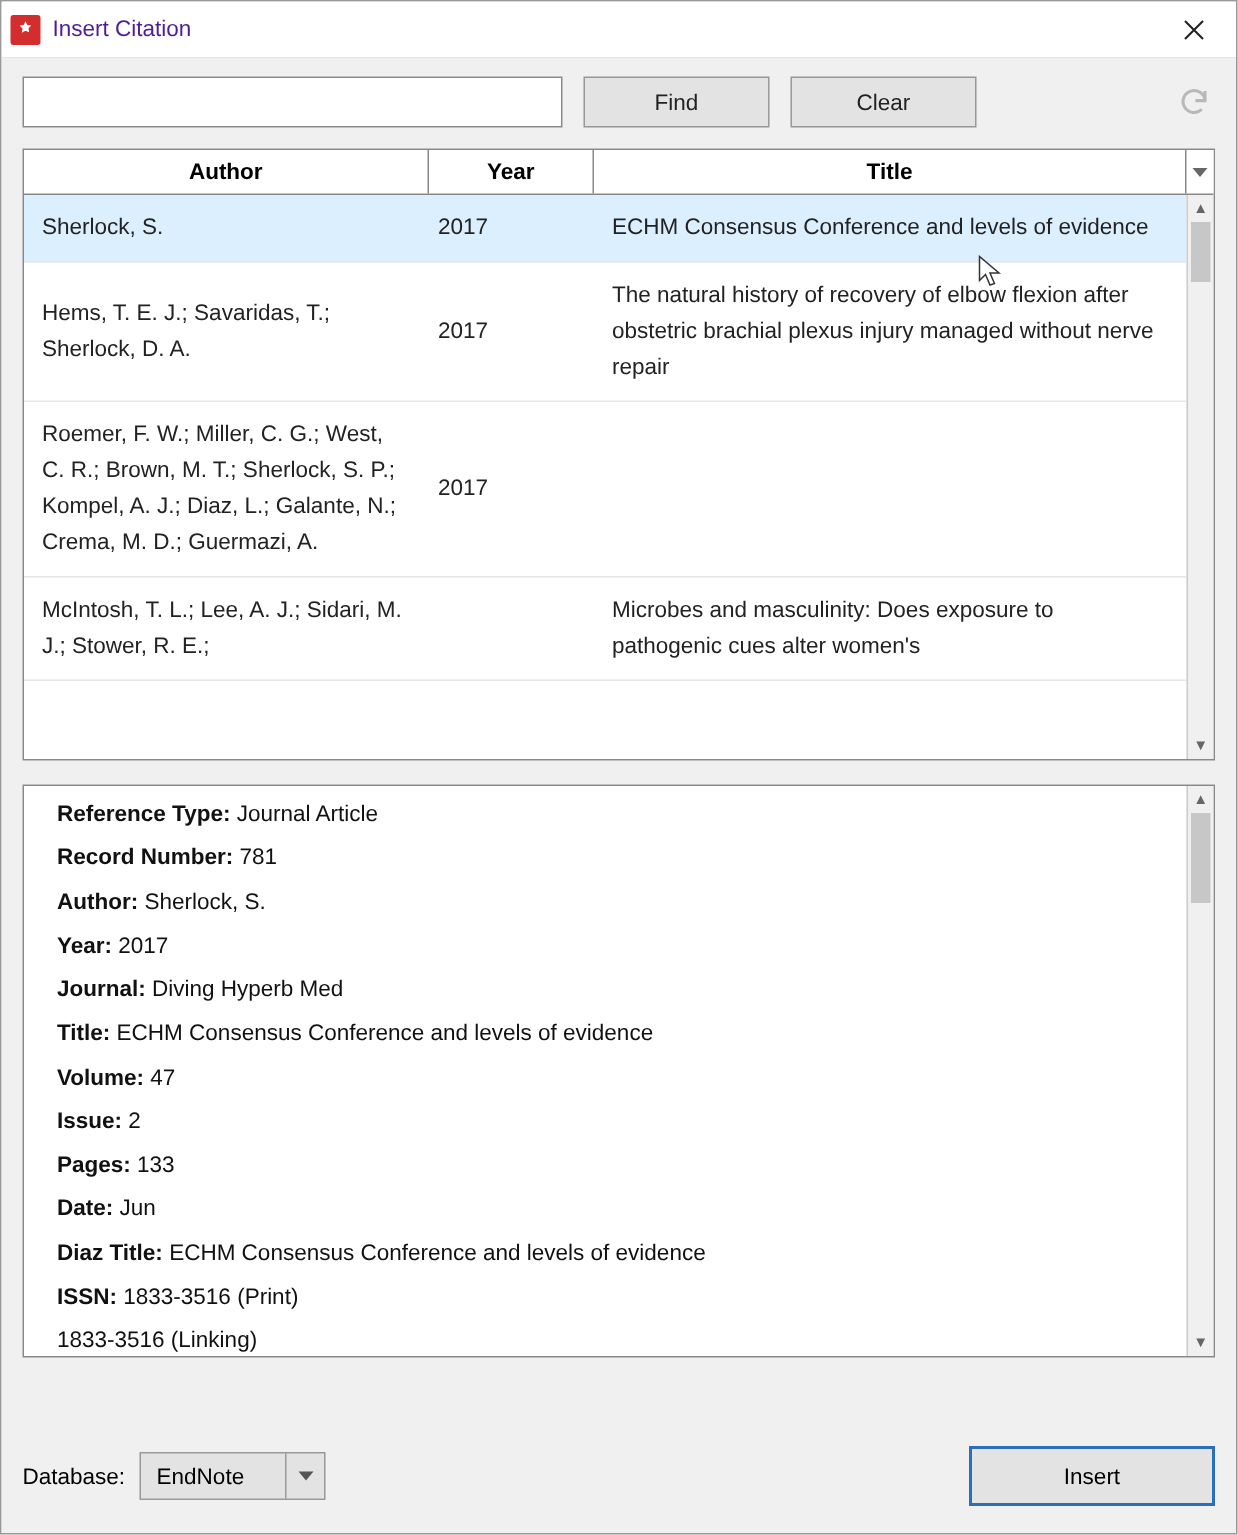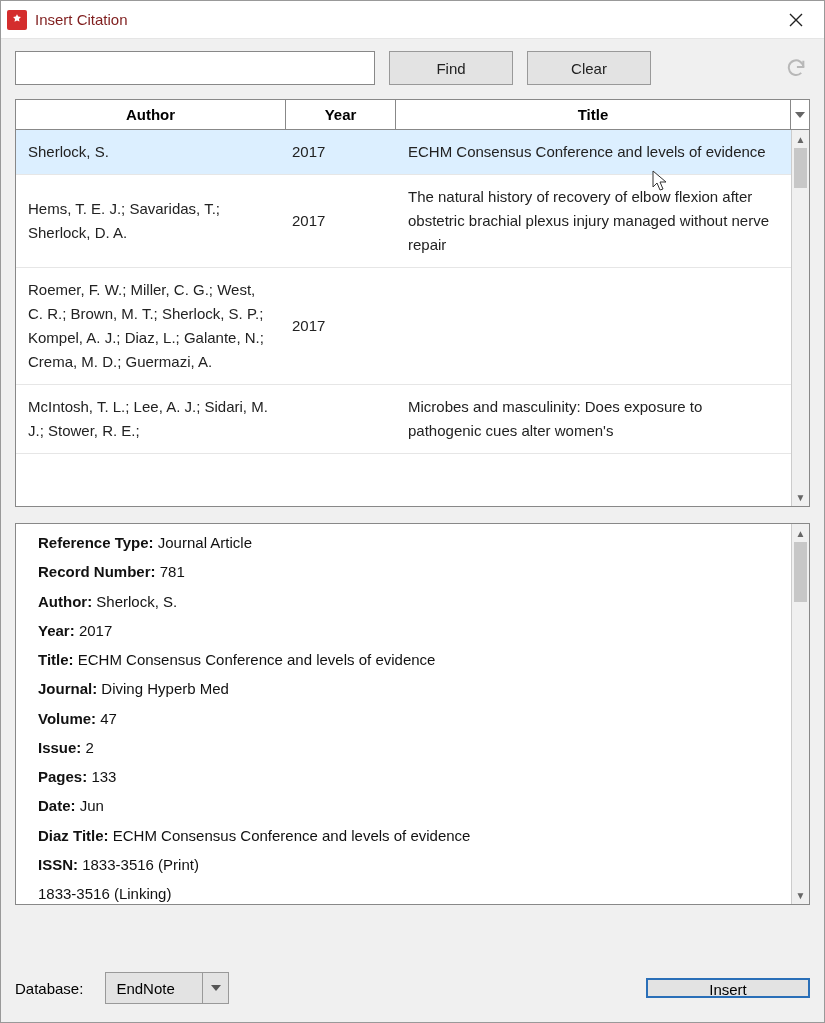--- a/index.html
+++ b/index.html
@@ -23,21 +23,21 @@
   }
   .app-icon {
     width: 20px; height: 20px;
     background: #d42d2d;
     border-radius: 2px;
     position: relative;
     margin-right: 8px;
     display: flex; align-items:center; justify-content:center;
   }
   .app-icon svg { width: 14px; height: 14px; }
-  .win-title { flex: 1; font-size: 15px; color: #7f1d1d; }
+  .win-title { flex: 1; font-size: 15px; color: #4c1d95; }
   .close-x {
     width: 36px; height: 32px;
     display: flex; align-items:center; justify-content:center;
     cursor: pointer;
     font-size: 18px;
   }
 
   .content {
     background: #f0f0f0;
     padding: 12px 14px 18px 14px;
@@ -184,42 +184,41 @@
     display: flex;
     align-items: center;
     gap: 10px;
   }
   .db-label { font-size: 15px; }
   .db-select-wrap {
     display: flex;
     border: 1px solid #999;
     background: #e3e3e3;
     height: 32px;
-    margin-left: 12px;
   }
   .db-select {
     padding: 0 10px;
     display:flex; align-items:center;
     min-width: 96px;
   }
   .db-drop {
     width: 26px;
     border-left: 1px solid #999;
     display:flex; align-items:center; justify-content:center;
   }
   .db-drop::after {
     content:"";
     border-left:5px solid transparent;
     border-right:5px solid transparent;
     border-top:6px solid #555;
   }
   .insert-btn {
     margin-left: auto;
     min-width: 164px;
-    height: 20px;
+    height: 40px;
     border: 2px solid #2a6fb8;
     background: #e3e3e3;
     font-size: 15px;
     cursor: pointer;
   }
 
   .cursor {
     position: absolute;
     pointer-events: none;
   }
@@ -294,22 +293,22 @@
       </svg>
     </div>
   </div>
 
   <div class="detail-wrap">
     <div class="detail-body">
       <div><b>Reference Type:</b> <span>Journal Article</span></div>
       <div><b>Record Number:</b> <span>781</span></div>
       <div><b>Author:</b> <span>Sherlock, S.</span></div>
       <div><b>Year:</b> <span>2017</span></div>
+      <div><b>Journal:</b> <span>Diving Hyperb Med</span></div>
       <div><b>Title:</b> <span>ECHM Consensus Conference and levels of evidence</span></div>
-      <div><b>Journal:</b> <span>Diving Hyperb Med</span></div>
       <div><b>Volume:</b> <span>47</span></div>
       <div><b>Issue:</b> <span>2</span></div>
       <div><b>Pages:</b> <span>133</span></div>
       <div><b>Date:</b> <span>Jun</span></div>
       <div><b>Diaz Title:</b> <span>ECHM Consensus Conference and levels of evidence</span></div>
       <div><b>ISSN:</b> <span>1833-3516 (Print)</span></div>
       <div><span>1833-3516 (Linking)</span></div>
     </div>
     <div class="vsb2">
       <div class="arrow">▲</div>

